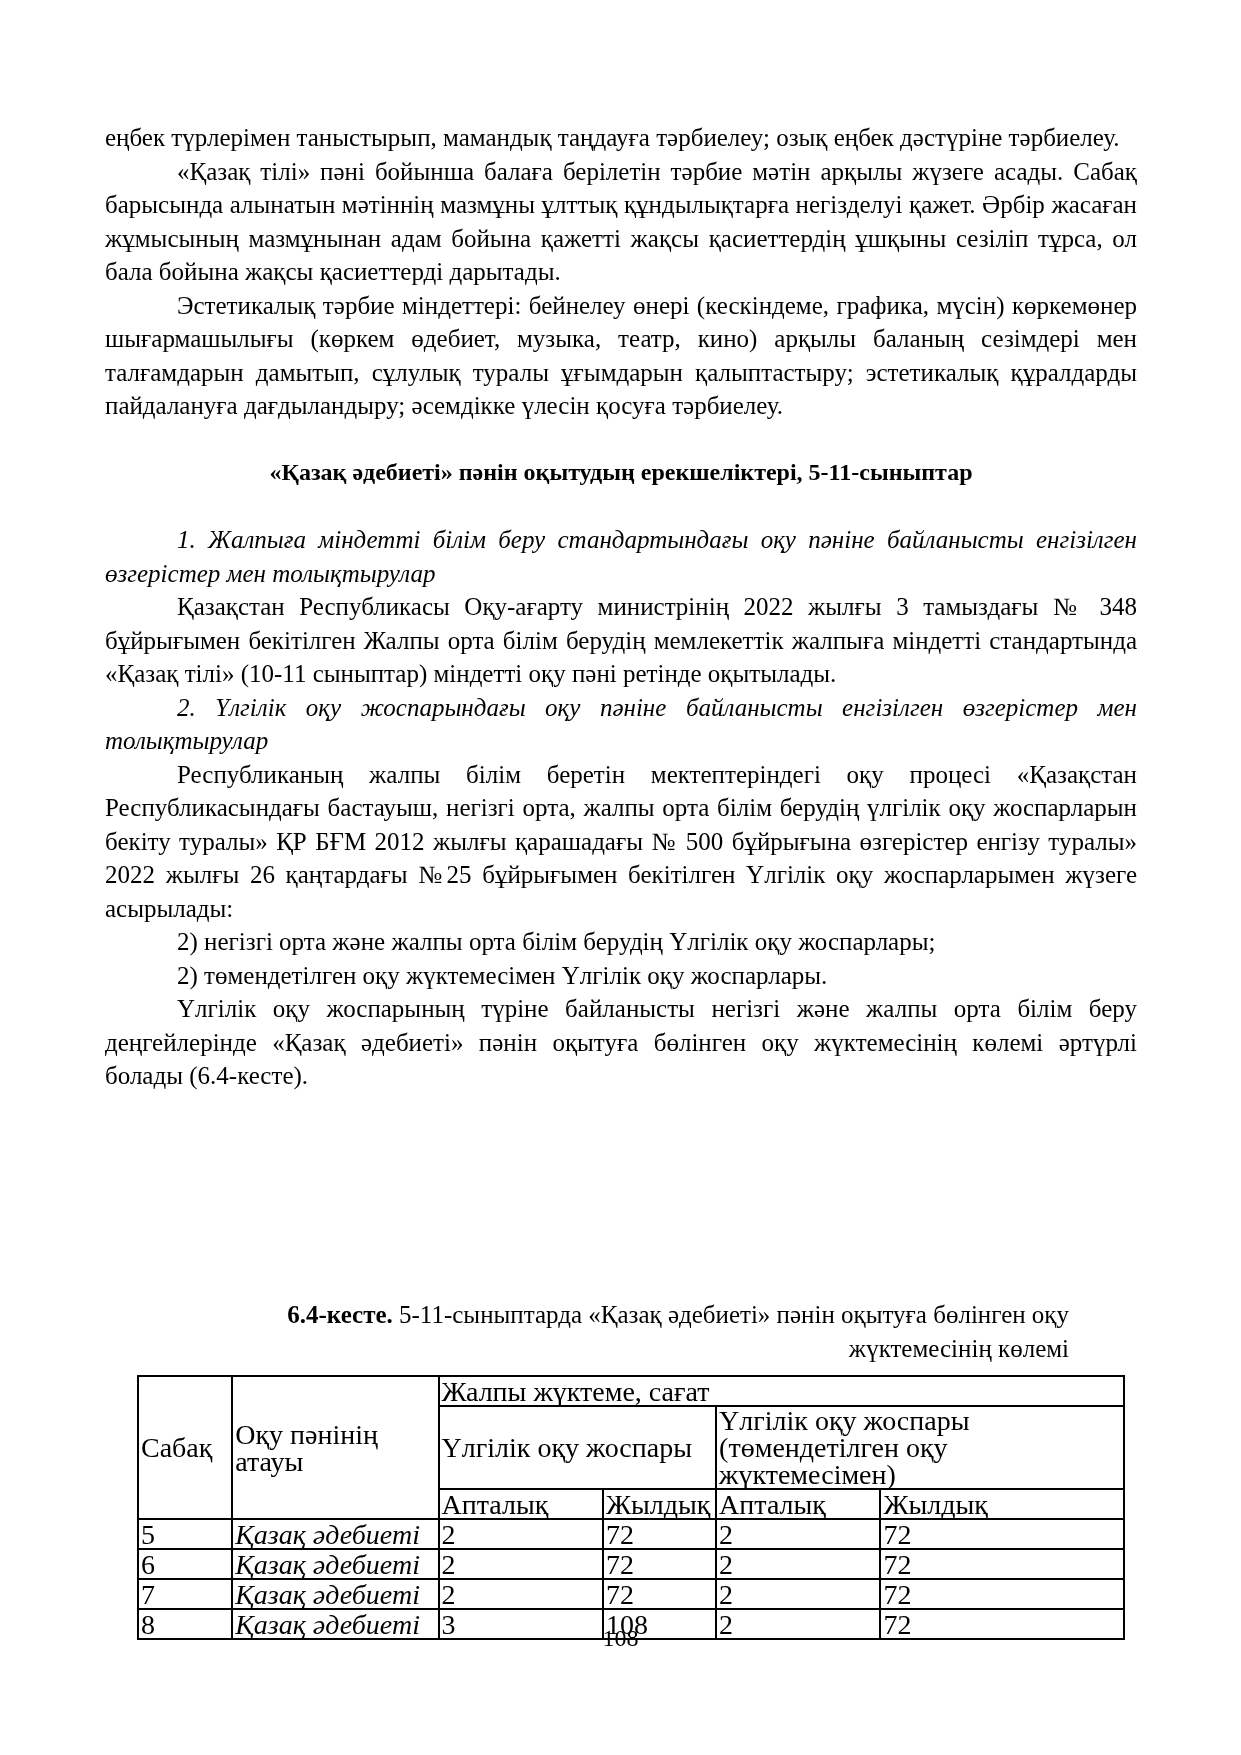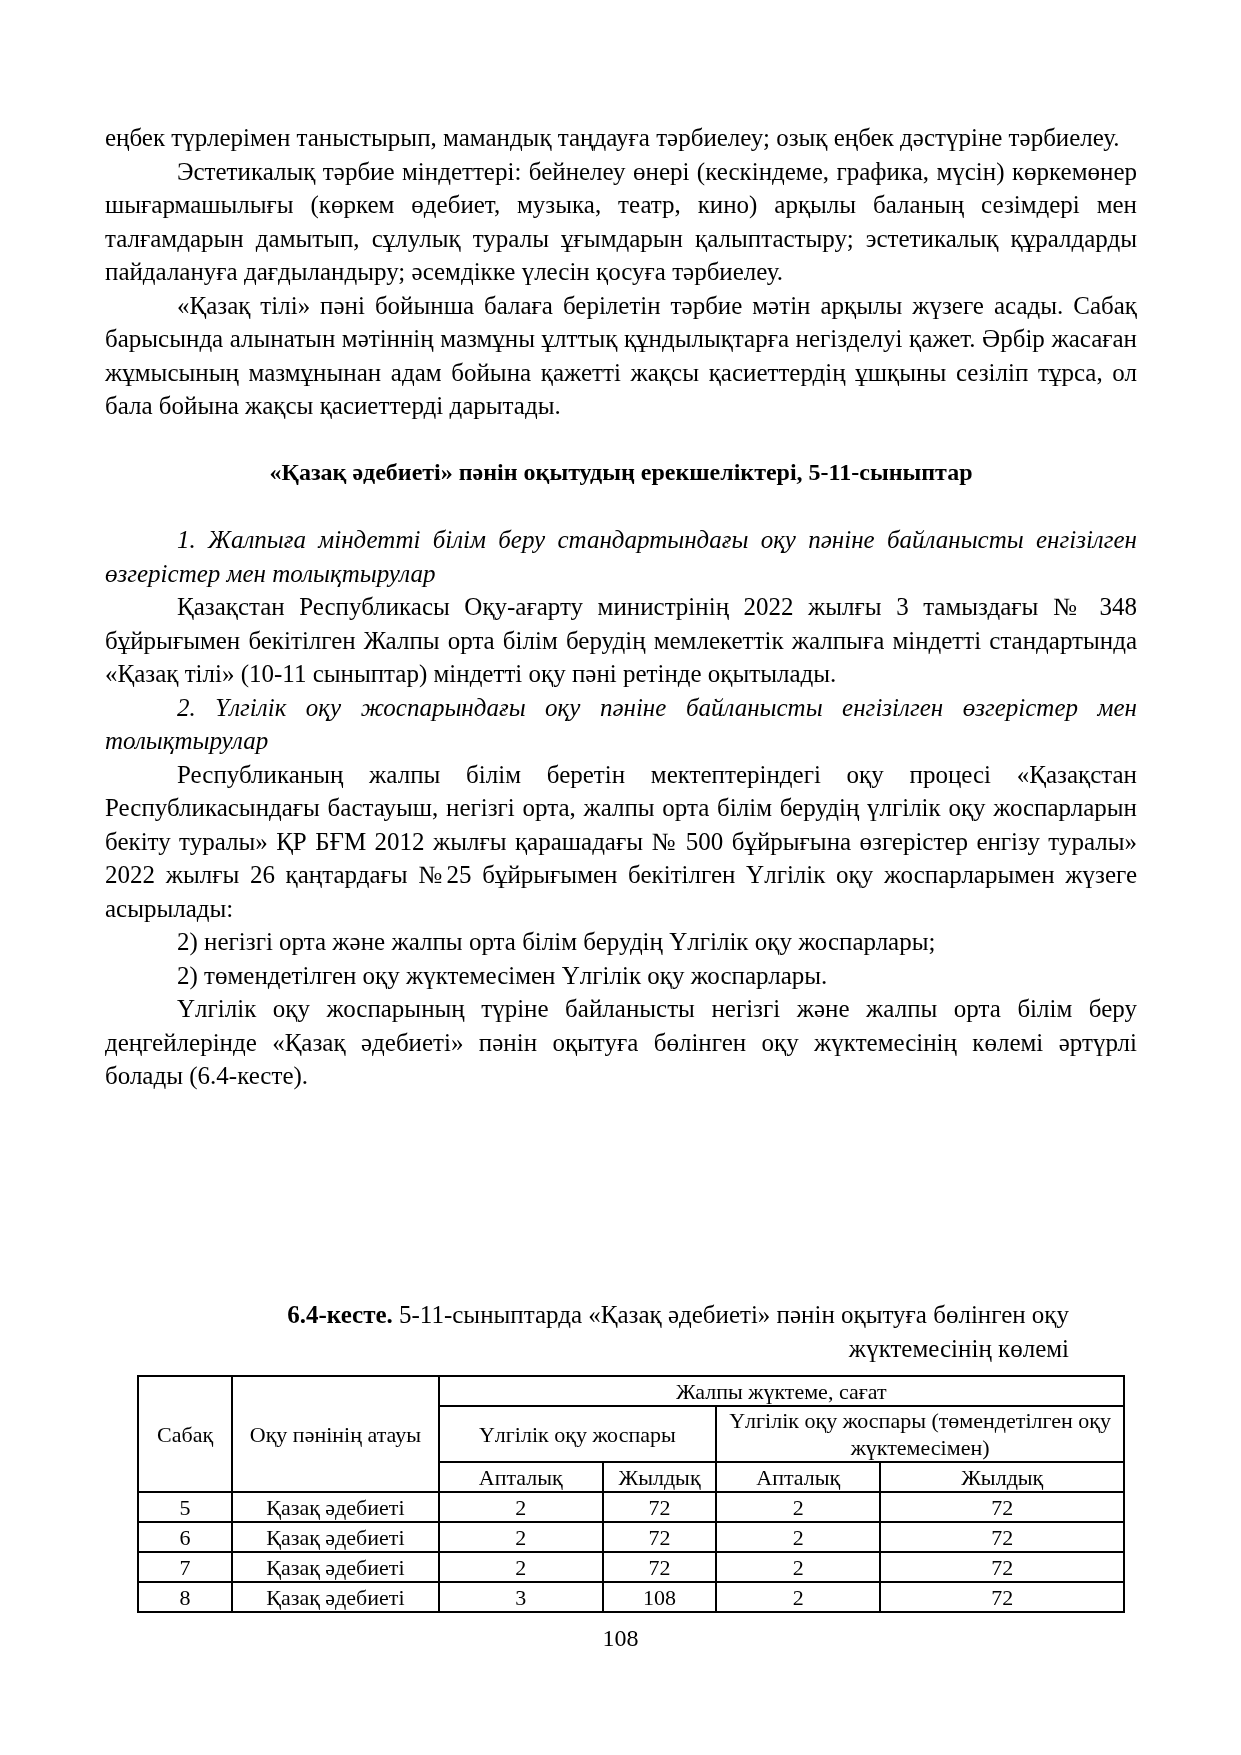--- a/index.html
+++ b/index.html
@@ -51,50 +51,50 @@
   }
   .caption .cap-label { font-weight: bold; }
   table.workload {
     border-collapse: collapse;
     table-layout: fixed;
     width: 988px;
     margin: 4px 0 0 32px;
   }
   table.workload td {
     border: 2px solid #000;
-    text-align: center;
+    text-align: left;
     vertical-align: middle;
-    font-size: 22px;
+    font-size: 28px;
     line-height: 27px;
     padding: 0 2px;
     overflow: hidden;
   }
   tr.hrow1 td { height: 28px; }
   tr.hrow2 td { height: 54px; margin-top: 40px; }
   tr.hrow3 td { height: 28px; }
   tr.datarow td { height: 28px; }
-  td.subject-cell { text-align: left; padding-left: 20px; }
+  td.subject-cell { text-align: left; padding-left: 20px; font-style: italic; }
   .page-number {
     position: absolute;
     left: 0; top: 1624px;
     width: 1241px;
     text-align: center;
     font-size: 24px;
     line-height: 28px;
   }
 </style>
 </head>
 <body>
 
 <div class="page">
 
   <div class="text-block">
     <p class="para no-indent">еңбек түрлерімен таныстырып, мамандық таңдауға тәрбиелеу; озық еңбек дәстүріне тәрбиелеу.</p>
+    <p class="para">«Қазақ тілі» пәні бойынша балаға берілетін тәрбие мәтін арқылы жүзеге асады. Сабақ барысында алынатын мәтіннің мазмұны ұлттық құндылықтарға негізделуі қажет. Әрбір жасаған жұмысының мазмұнынан адам бойына қажетті жақсы қасиеттердің ұшқыны сезіліп тұрса, ол бала бойына жақсы қасиеттерді дарытады.</p>
     <p class="para">Эстетикалық тәрбие міндеттері: бейнелеу өнері (кескіндеме, графика, мүсін) көркемөнер шығармашылығы (көркем өдебиет, музыка, театр, кино) арқылы баланың сезімдері мен талғамдарын дамытып, сұлулық туралы ұғымдарын қалыптастыру; эстетикалық құралдарды пайдалануға дағдыландыру; әсемдікке үлесін қосуға тәрбиелеу.</p>
-    <p class="para">«Қазақ тілі» пәні бойынша балаға берілетін тәрбие мәтін арқылы жүзеге асады. Сабақ барысында алынатын мәтіннің мазмұны ұлттық құндылықтарға негізделуі қажет. Әрбір жасаған жұмысының мазмұнынан адам бойына қажетті жақсы қасиеттердің ұшқыны сезіліп тұрса, ол бала бойына жақсы қасиеттерді дарытады.</p>
 
     <div class="heading">«Қазақ әдебиеті» пәнін оқытудың ерекшеліктері, 5-11-сыныптар</div>
 
     <p class="para sub-italic">1. Жалпыға міндетті білім беру стандартындағы оқу пәніне байланысты енгізілген өзгерістер мен толықтырулар</p>
     <p class="para">Қазақстан Республикасы Оқу-ағарту министрінің 2022 жылғы 3 тамыздағы № 348 бұйрығымен бекітілген Жалпы орта білім берудің мемлекеттік жалпыға міндетті стандартында «Қазақ тілі» (10-11 сыныптар) міндетті оқу пәні ретінде оқытылады.</p>
     <p class="para sub-italic">2. Үлгілік оқу жоспарындағы оқу пәніне байланысты енгізілген өзгерістер мен толықтырулар</p>
     <p class="para">Республиканың жалпы білім беретін мектептеріндегі оқу процесі «Қазақстан Республикасындағы бастауыш, негізгі орта, жалпы орта білім берудің үлгілік оқу жоспарларын бекіту туралы» ҚР БҒМ 2012 жылғы қарашадағы № 500 бұйрығына өзгерістер енгізу туралы» 2022 жылғы 26 қаңтардағы №25 бұйрығымен бекітілген Үлгілік оқу жоспарларымен жүзеге асырылады:</p>
     <p class="para">2) негізгі орта және жалпы орта білім берудің Үлгілік оқу жоспарлары;</p>
     <p class="para">2) төмендетілген оқу жүктемесімен Үлгілік оқу жоспарлары.</p>
     <p class="para">Үлгілік оқу жоспарының түріне байланысты негізгі және жалпы орта білім беру деңгейлерінде «Қазақ әдебиеті» пәнін оқытуға бөлінген оқу жүктемесінің көлемі әртүрлі болады (6.4-кесте).</p>

